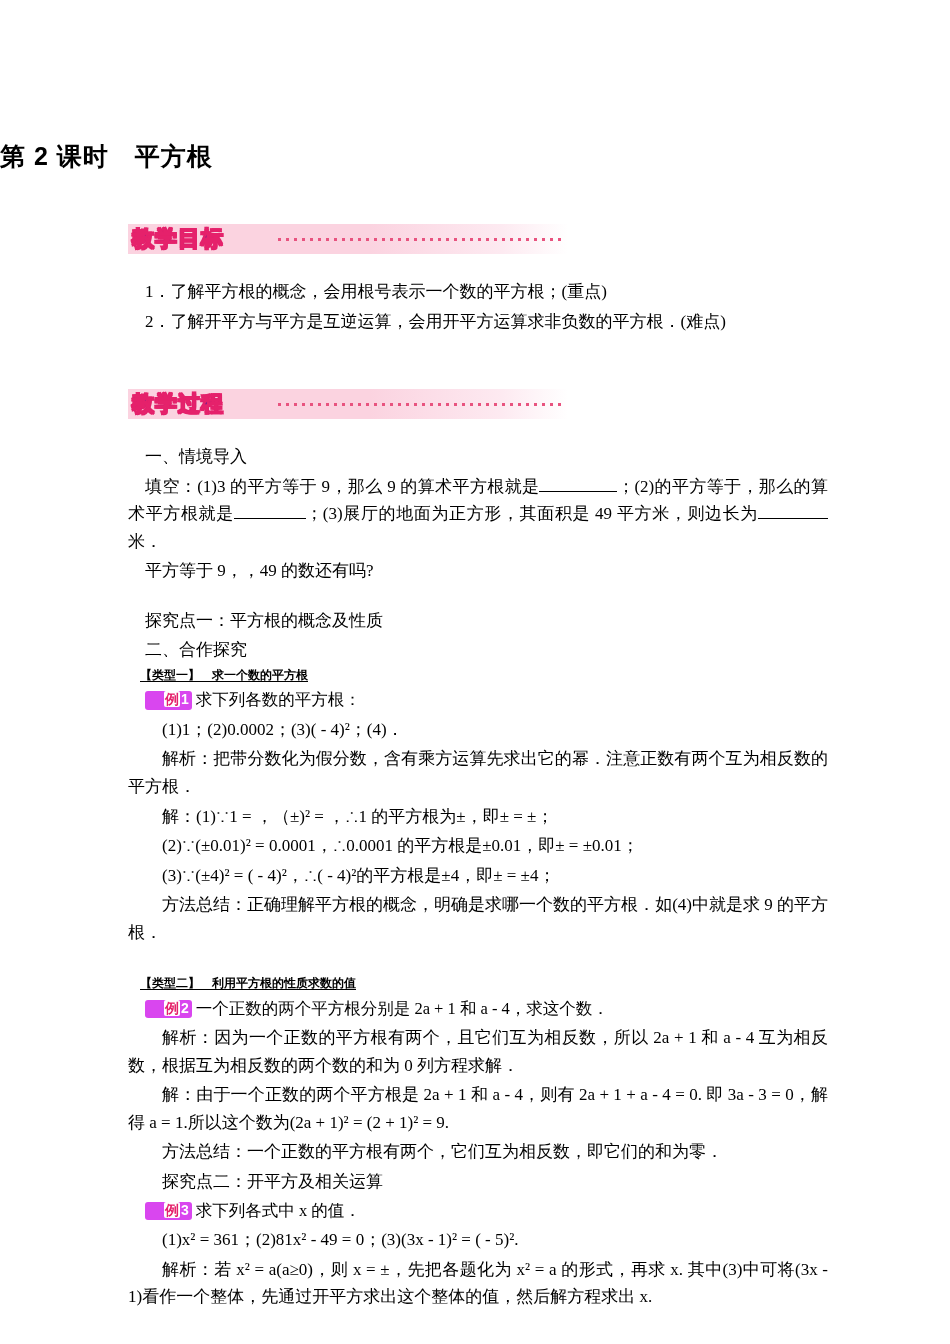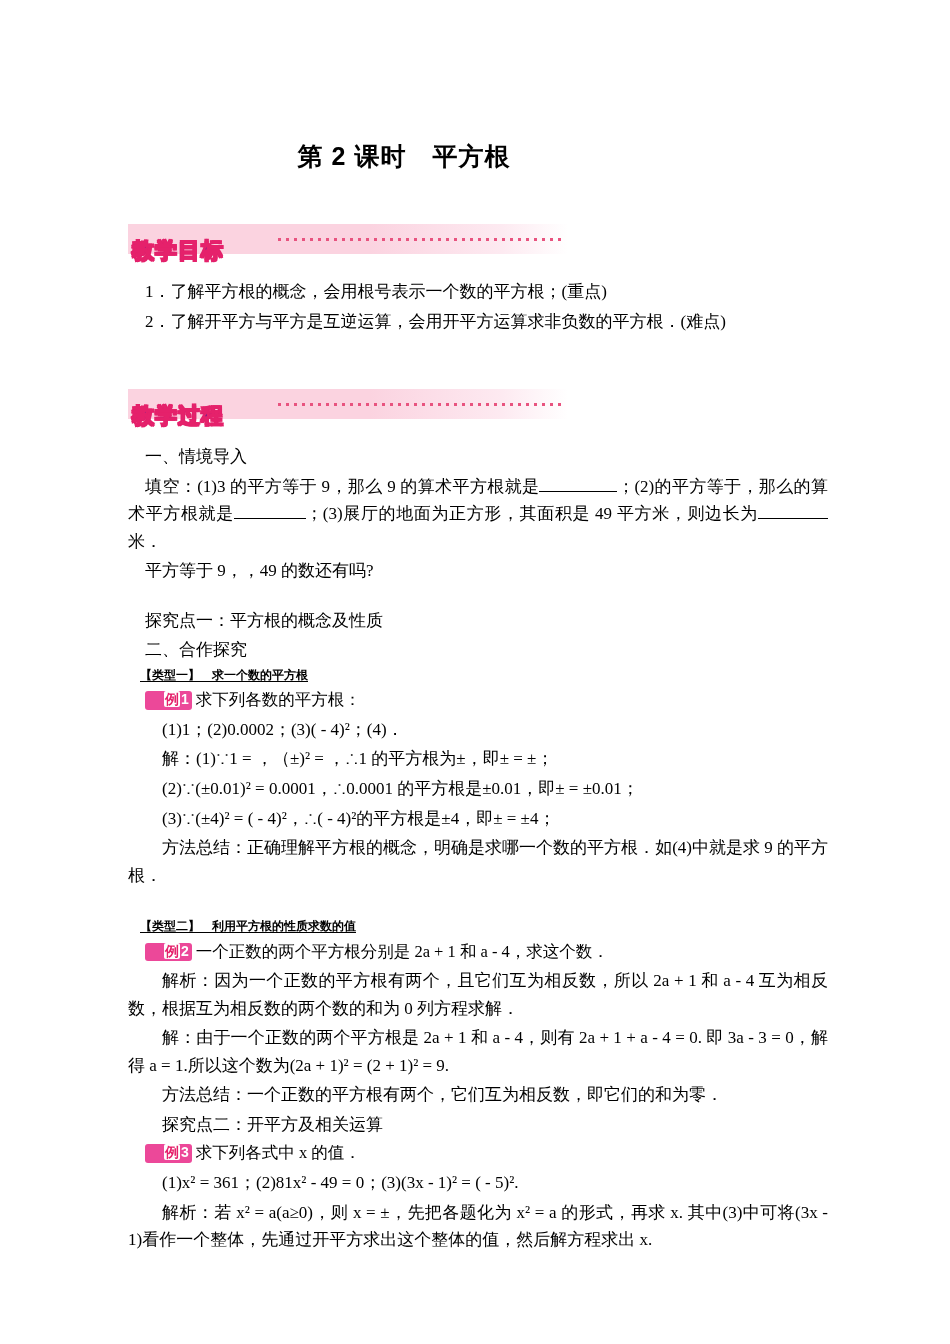--- a/index.html
+++ b/index.html
@@ -20,21 +20,21 @@
     width: 950px;
     height: 1344px;
     padding: 0;
     box-sizing: border-box;
   }
   .doc-title {
     position: absolute;
     left: 0;
     top: 140px;
     width: 808px;
-    text-align: center;
+    text-align: left;
     font-family: "Liberation Sans", sans-serif;
     font-weight: bold;
     font-size: 25px;
     letter-spacing: 1px;
   }
   .content {
     position: absolute;
     left: 128px;
     top: 218px;
     width: 700px;
@@ -59,21 +59,21 @@
     position: absolute;
     left: 150px;
     top: 14px;
     width: 285px;
     height: 3px;
     background-image: repeating-linear-gradient(to right, #e8537f 0, #e8537f 3px, transparent 3px, transparent 8px);
   }
   .section-header .label {
     position: absolute;
     left: 4px;
-    top: 12px;
+    top: 0;
     font-family: "Liberation Sans", sans-serif;
     font-weight: bold;
     font-size: 22px;
     color: #4c1d95;
     -webkit-text-stroke: 1.2px #e5216b;
     letter-spacing: 1px;
     text-shadow:
       -1px -1px 0 #e5216b,
       1px -1px 0 #e5216b,
       -1px 1px 0 #e5216b,
@@ -108,21 +108,21 @@
     text-decoration: underline;
     text-underline-offset: 2px;
   }
   
   .ex-badge {
     display: inline-block;
     font-family: "Liberation Sans", sans-serif;
     font-size: 14px;
     font-weight: bold;
     color: #ffffff;
-    background: #ec4899;
+    background: #d946ef;
     border-radius: 3px;
     padding: 0px 3px 1px 3px;
     line-height: 1.25;
     margin-right: 4px;
     vertical-align: 1px;
   }
   .ex-badge .ch {
     background: #ffffff;
     color: #e5216b;
     border-radius: 2px;
@@ -170,20 +170,21 @@
     <div class="gap-md"></div>
 
     <p class="ind1">探究点一：平方根的概念及性质</p>
     <p class="ind1">二、合作探究</p>
 
     <p class="ind1 type-head"><span class="u">【类型一】　求一个数的平方根</span></p>
 
     <p class="ind1 ex-line"><span class="ex-badge"><span class="ch">例</span><span>1</span></span><span>求下列各数的平方根：</span></p>
 
     <p class="ind">(1)1；(2)0.0002；(3)( - 4)²；(4)．</p>
+    <p class="ind">解析：把带分数化为假分数，含有乘方运算先求出它的幂．注意正数有两个互为相反数的平方根．</p>
     <p class="ind">解：(1)∵1 = ，（±)² = ，∴1 的平方根为±，即± = ±；</p>
     <p class="ind">(2)∵(±0.01)² = 0.0001，∴0.0001 的平方根是±0.01，即± = ±0.01；</p>
     <p class="ind">(3)∵(±4)² = ( - 4)²，∴( - 4)²的平方根是±4，即± = ±4；</p>
     <p class="ind">方法总结：正确理解平方根的概念，明确是求哪一个数的平方根．如(4)中就是求 9 的平方根．</p>
 
     <div class="gap-lg"></div>
 
     <p class="ind1 type-head"><span class="u">【类型二】　利用平方根的性质求数的值</span></p>
 
     <p class="ind1 ex-line"><span class="ex-badge"><span class="ch">例</span><span>2</span></span><span>一个正数的两个平方根分别是 2a + 1 和 a - 4，求这个数．</span></p>

